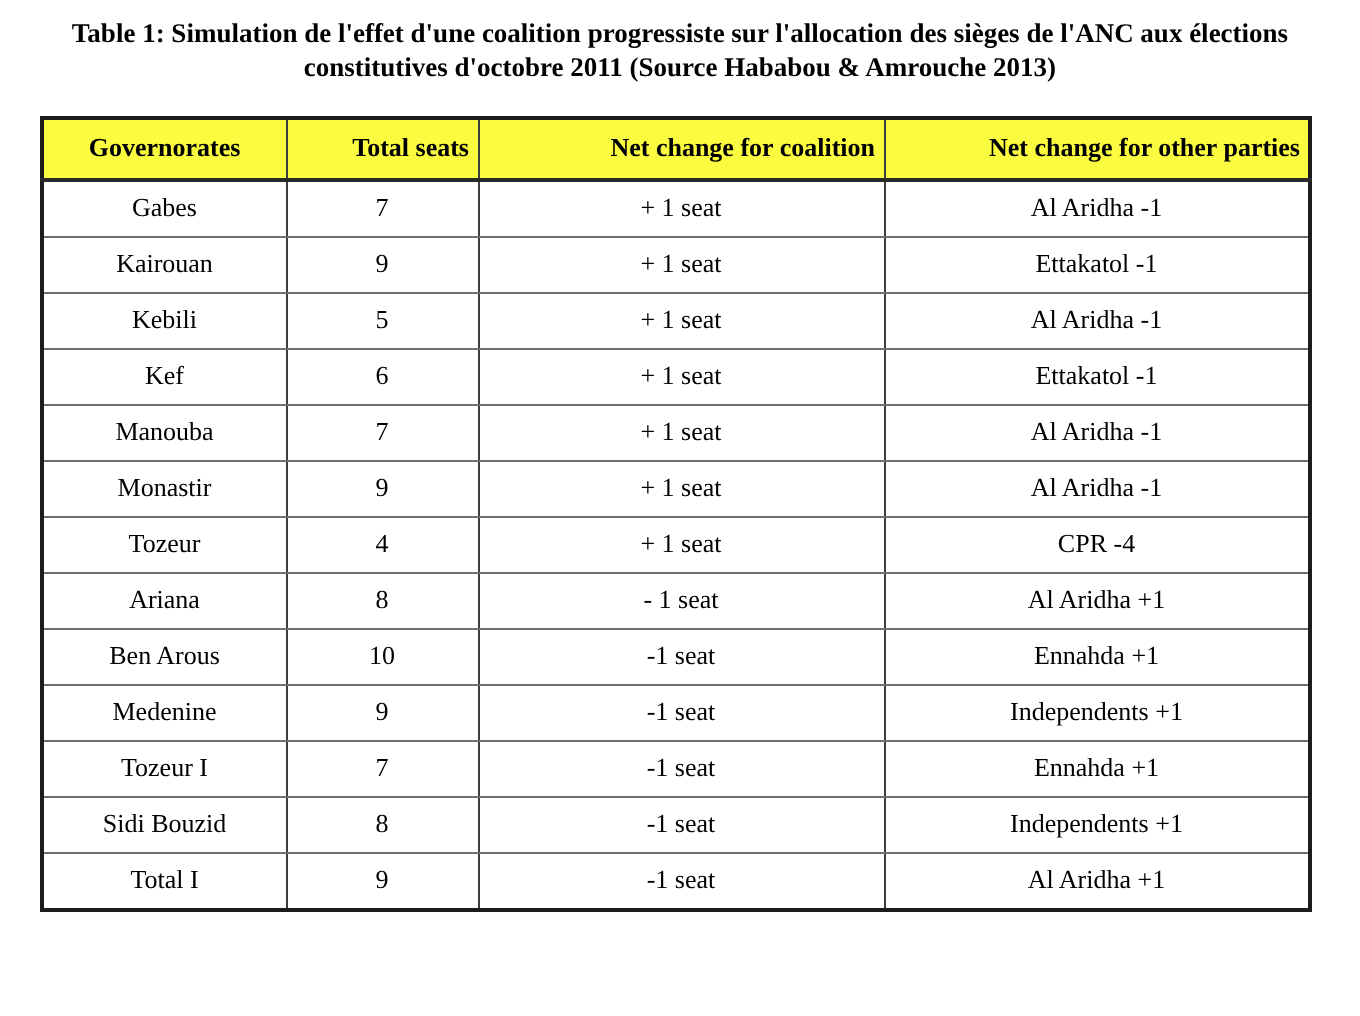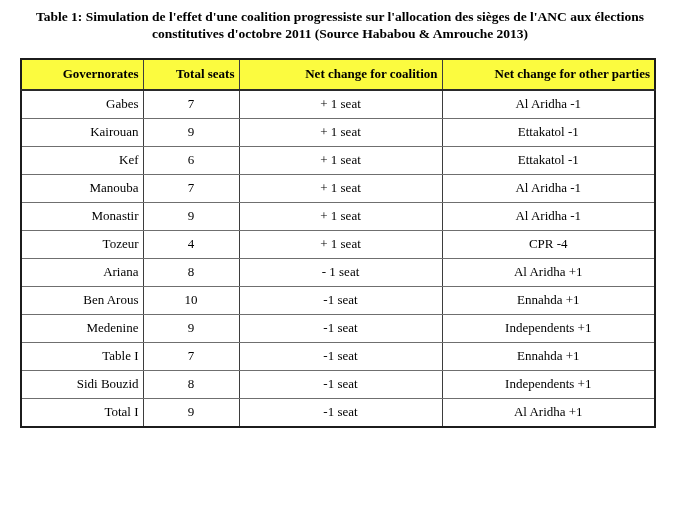--- a/index.html
+++ b/index.html
@@ -46,21 +46,21 @@
   }
   .sim-table th {
     background: var(--header-bg, #fbfb3f);
     font-weight: bold;
     border-bottom: 2px solid #2a2a2a;
     height: 29px;
     text-align: right;
   }
   .sim-table th:first-child,
   .sim-table td:first-child {
-    text-align: right;
+    text-align: center;
   }
   .sim-table td:first-child {
     font-weight: normal;
   }
   col.c1 { width: 122px; }
   col.c2 { width: 96px; }
   col.c3 { width: 203px; }
   col.c4 { width: 213px; }
 </style>
 </head>
@@ -95,20 +95,26 @@
           <td>+ 1 seat</td>
           <td>Al Aridha -1</td>
         </tr>
         <tr>
           <td>Kairouan</td>
           <td>9</td>
           <td>+ 1 seat</td>
           <td>Ettakatol -1</td>
         </tr>
         <tr>
+          <td>Kebili</td>
+          <td>5</td>
+          <td>+ 1 seat</td>
+          <td>Al Aridha -1</td>
+        </tr>
+        <tr>
           <td>Kef</td>
           <td>6</td>
           <td>+ 1 seat</td>
           <td>Ettakatol -1</td>
         </tr>
         <tr>
           <td>Manouba</td>
           <td>7</td>
           <td>+ 1 seat</td>
           <td>Al Aridha -1</td>
@@ -137,21 +143,21 @@
           <td>-1 seat</td>
           <td>Ennahda +1</td>
         </tr>
         <tr>
           <td>Medenine</td>
           <td>9</td>
           <td>-1 seat</td>
           <td>Independents +1</td>
         </tr>
         <tr>
-          <td>Table I</td>
+          <td>Tozeur I</td>
           <td>7</td>
           <td>-1 seat</td>
           <td>Ennahda +1</td>
         </tr>
         <tr>
           <td>Sidi Bouzid</td>
           <td>8</td>
           <td>-1 seat</td>
           <td>Independents +1</td>
         </tr>

